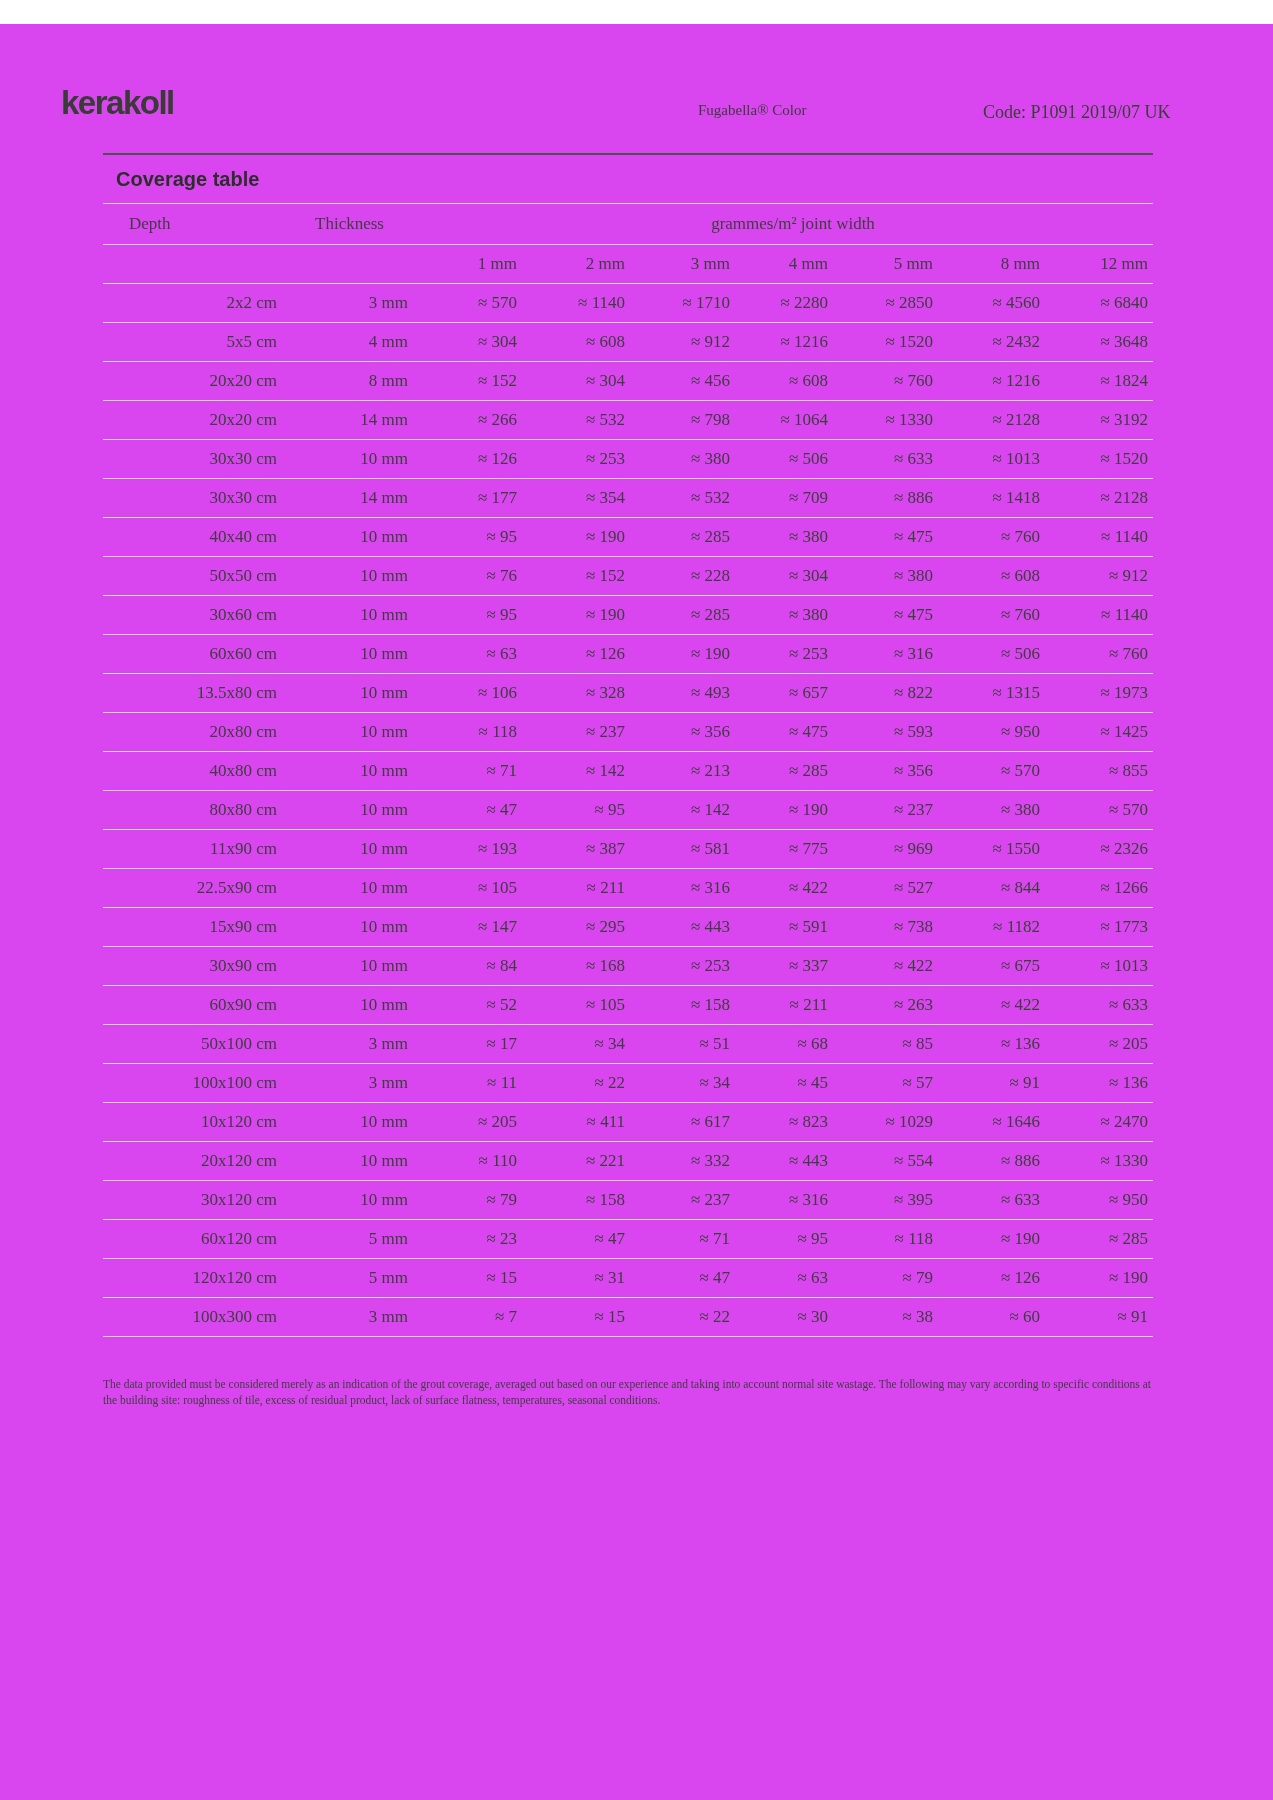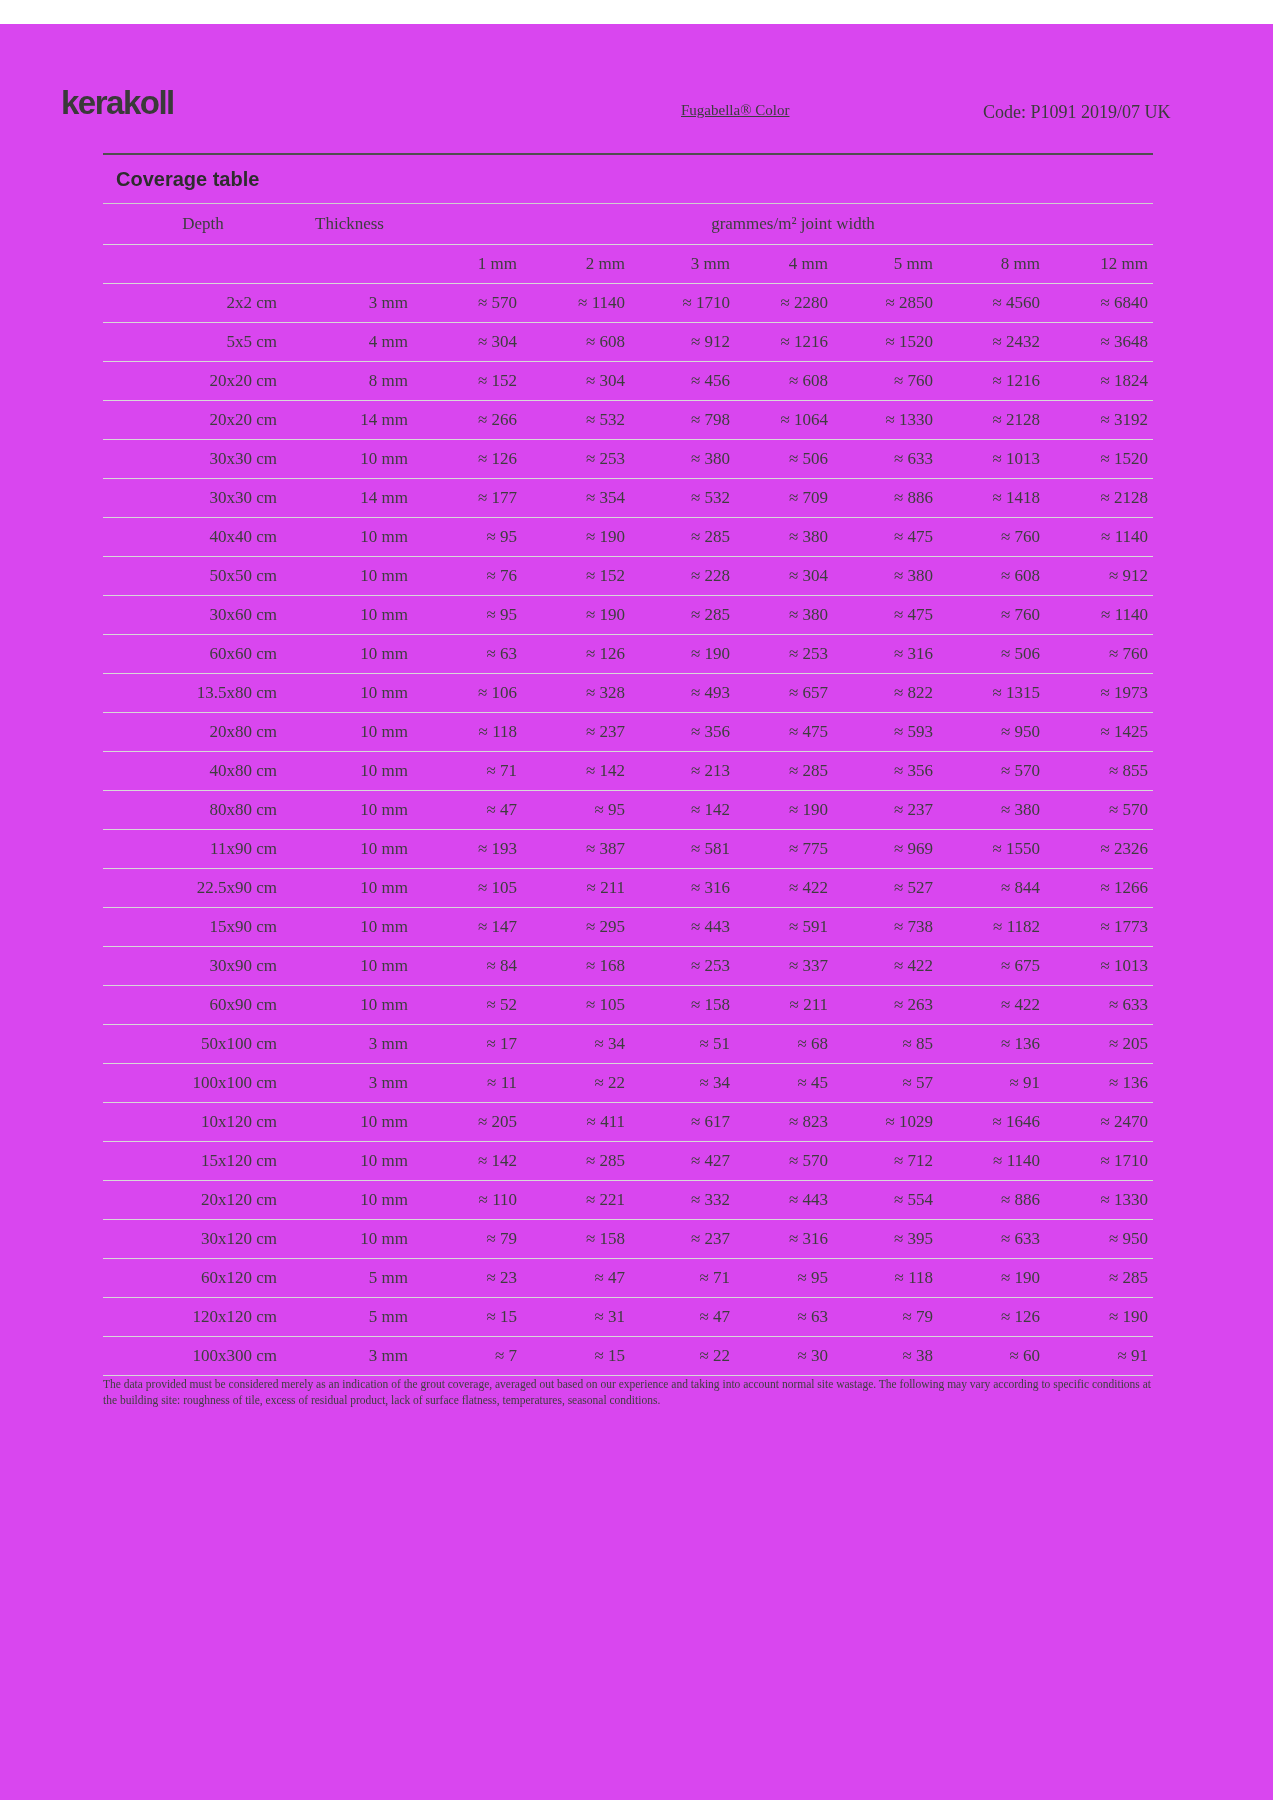--- a/index.html
+++ b/index.html
@@ -13,22 +13,22 @@
   .page { position: relative; width: 1273px; height: 1800px; background: #d946ef; overflow: hidden; margin-top: 24px; }
 
   
   .logo {
     position: absolute; left: 61px; top: 60px;
     font-family: "Liberation Sans", sans-serif;
     font-weight: bold; font-size: 33px; letter-spacing: -1.5px;
     color: #3a3a39;
   }
   .product {
-    position: absolute; left: 681px; top: 78px;
-    font-size: 15px; color: #3c3c3c; text-decoration: underline;
+    position: absolute; left: 698px; top: 78px;
+    font-size: 15px; color: #3c3c3c;
   }
   .code {
     position: absolute; left: 983px; top: 78px;
     font-size: 18px; color: #3c3c3c;
   }
 
   
   .coverage {
     position: absolute; left: 103px; top: 129px; width: 1050px;
     border-top: 2px solid #4f4f4f;
@@ -41,21 +41,21 @@
   }
   table { width: 100%; border-collapse: collapse; table-layout: fixed; }
   th, td {
     font-weight: normal; font-size: 17px; color: #3e3e3e;
     padding: 0; white-space: nowrap;
   }
   thead tr, tbody tr { border-bottom: 1px solid #d8d8d8; }
   .head1 th { height: 40px; }
   .head2 th { height: 38px; text-align: right; }
   tbody tr { height: 39px; }
-  .c-depth-h { text-align: center; padding-left: 26px; }
+  .c-depth-h { text-align: left; padding-left: 26px; }
   .c-thick-h { text-align: center; padding-left: 14px; }
   .c-gram { text-align: center; padding-left: 30px; }
   .num { text-align: right; }
   th:last-child, td:last-child { padding-right: 5px; }
   .c-depth-cell, .c-thick-cell { text-align: right; }
 
   
   .footnote {
     position: absolute; left: 103px; top: 1352px; width: 1048px;
     margin: 0; font-size: 11.5px; line-height: 1.4;
@@ -340,31 +340,20 @@
             <td class="c-thick-cell">10 mm</td>
             <td class="num">≈ 205</td>
             <td class="num">≈ 411</td>
             <td class="num">≈ 617</td>
             <td class="num">≈ 823</td>
             <td class="num">≈ 1029</td>
             <td class="num">≈ 1646</td>
             <td class="num">≈ 2470</td>
           </tr>
           <tr>
-            <td class="c-depth-cell">15x120 cm</td>
-            <td class="c-thick-cell">10 mm</td>
-            <td class="num">≈ 142</td>
-            <td class="num">≈ 285</td>
-            <td class="num">≈ 427</td>
-            <td class="num">≈ 570</td>
-            <td class="num">≈ 712</td>
-            <td class="num">≈ 1140</td>
-            <td class="num">≈ 1710</td>
-          </tr>
-          <tr>
             <td class="c-depth-cell">20x120 cm</td>
             <td class="c-thick-cell">10 mm</td>
             <td class="num">≈ 110</td>
             <td class="num">≈ 221</td>
             <td class="num">≈ 332</td>
             <td class="num">≈ 443</td>
             <td class="num">≈ 554</td>
             <td class="num">≈ 886</td>
             <td class="num">≈ 1330</td>
           </tr>

